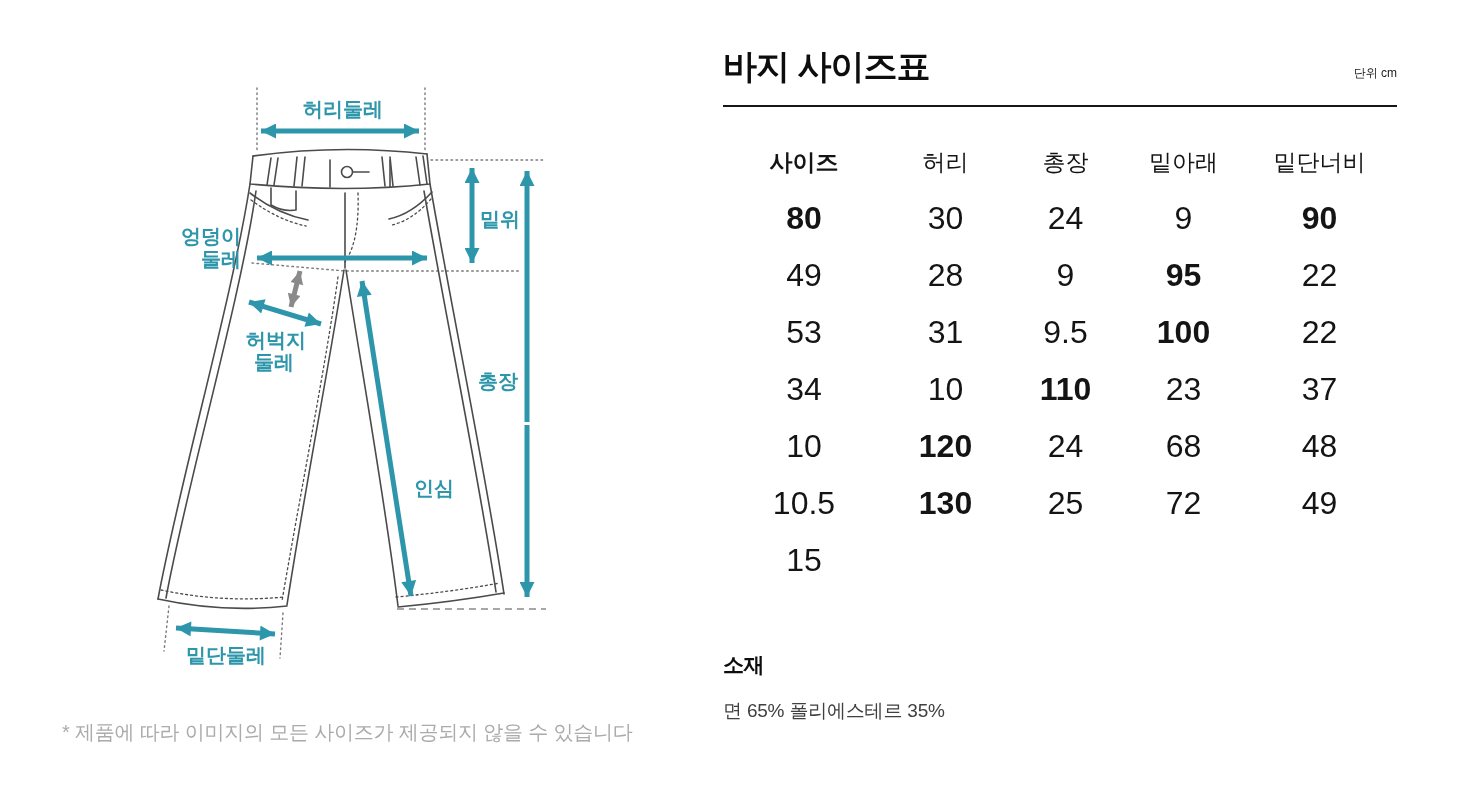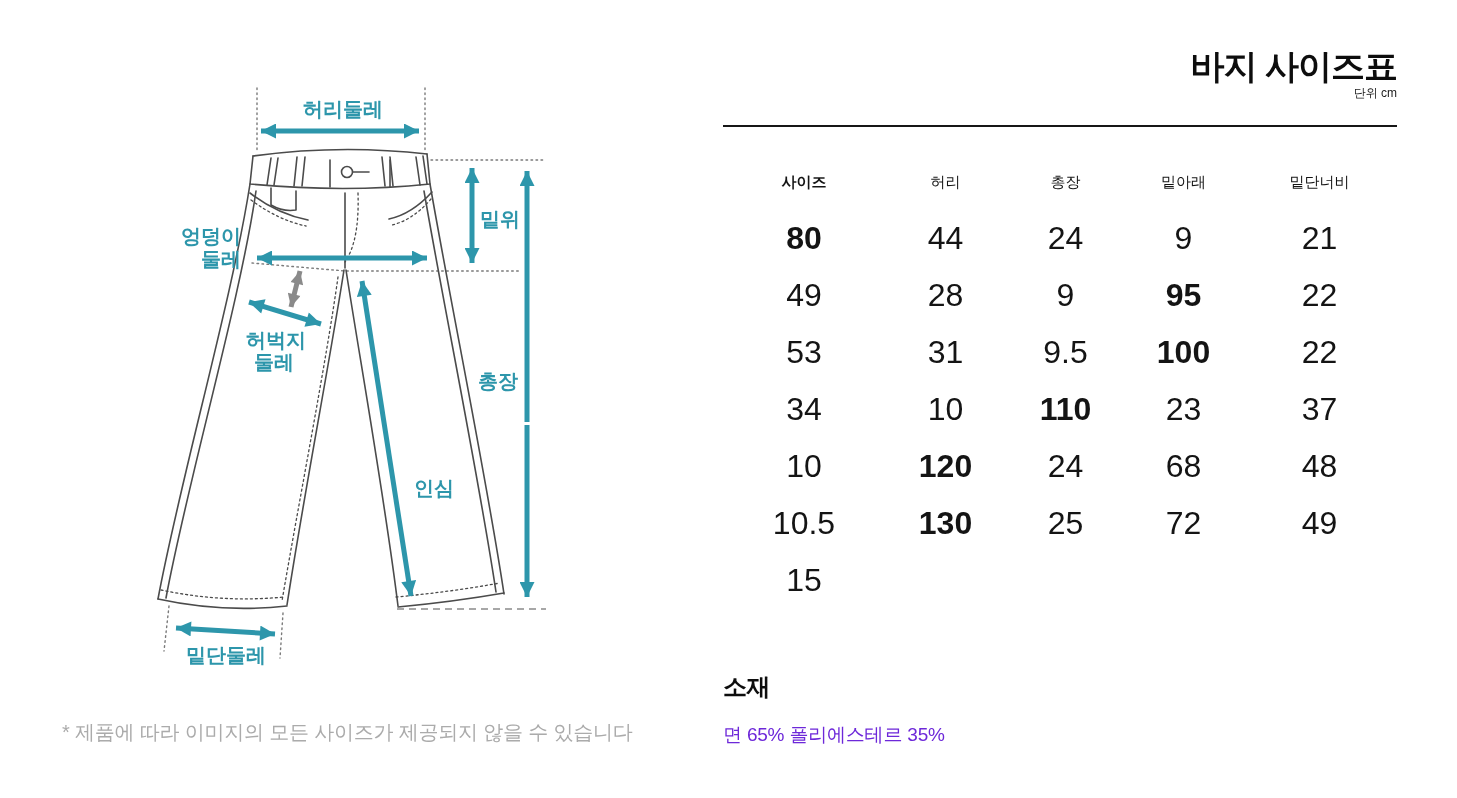--- a/index.html
+++ b/index.html
@@ -8,34 +8,34 @@
     font-family:"Liberation Sans","DejaVu Sans",sans-serif;color:#111;
   }
   
   #diagram-svg{position:absolute;left:0;top:0;}
   .svg-label{font-family:"Liberation Sans","DejaVu Sans",sans-serif;font-size:20px;font-weight:bold;}
   #footnote{
     position:absolute;left:62px;top:719px;font-size:20px;color:#ababab;letter-spacing:-0.2px;
   }
   
   #size-panel{position:absolute;left:723px;top:48px;width:674px;}
-  #panel-header{display:flex;justify-content:space-between;align-items:flex-end;flex-direction:column;}
+  #panel-header{display:flex;justify-content:space-between;align-items:flex-end;}
   #chart-title{font-size:34px;font-weight:800;color:#0d0d0d;letter-spacing:-1px;line-height:1.1;}
   #chart-unit{font-size:12px;color:#1a1a1a;padding-bottom:3px;}
   #panel-rule{border:none;border-top:2px solid #161616;margin:20px 0 0 0;}
   #size-table{display:grid;grid-template-columns:162px 121px 119px 117px 155px;margin-top:28px;}
   #size-table .cell{
     height:57px;display:flex;align-items:center;justify-content:center;
     font-size:32px;color:#141414;
   }
-  #size-table .hcell{height:55px;font-size:15px;font-weight:500;}
+  #size-table .hcell{height:55px;font-size:23px;font-weight:500;}
   #size-table .size-col{font-weight:700;}
   #material-section{margin-top:62px;}
-  #material-heading{font-size:24px;font-weight:800;color:#0d0d0d;letter-spacing:-0.5px;}
-  #material-value{font-size:19px;color:#6d28d9;margin-top:19px;letter-spacing:-0.2px;}
+  #material-heading{font-size:21px;font-weight:800;color:#0d0d0d;letter-spacing:-0.5px;}
+  #material-value{font-size:19px;color:#404040;margin-top:19px;letter-spacing:-0.2px;}
 </style>
 </head>
 <body>
 
 <div id="stage">
 
   <svg id="diagram-svg" width="660" height="798" viewBox="0 0 660 798" xmlns="http://www.w3.org/2000/svg">
     <defs>
       <marker id="ah-teal" viewBox="0 0 10 10" refX="10" refY="5" markerWidth="17" markerHeight="15" orient="auto-start-reverse" markerUnits="userSpaceOnUse">
         <path d="M0,0 L10,5 L0,10 z" fill="#2d96ab"></path>
@@ -133,25 +133,25 @@
 
     <div id="size-table">
 
       <div class="cell hcell size-col">사이즈</div>
       <div class="cell hcell">허리</div>
       <div class="cell hcell">총장</div>
       <div class="cell hcell">밑아래</div>
       <div class="cell hcell">밑단너비</div>
 
       <div class="cell size-col">80</div>
-      <div class="cell">44</div>
+      <div class="cell">30</div>
       <div class="cell">24</div>
       <div class="cell">9</div>
 
-      <div class="cell">21</div>
+      <div class="cell size-col">90</div>
       <div class="cell">49</div>
       <div class="cell">28</div>
       <div class="cell">9</div>
 
       <div class="cell size-col">95</div>
       <div class="cell">22</div>
       <div class="cell">53</div>
       <div class="cell">31</div>
       <div class="cell">9.5</div>
 

